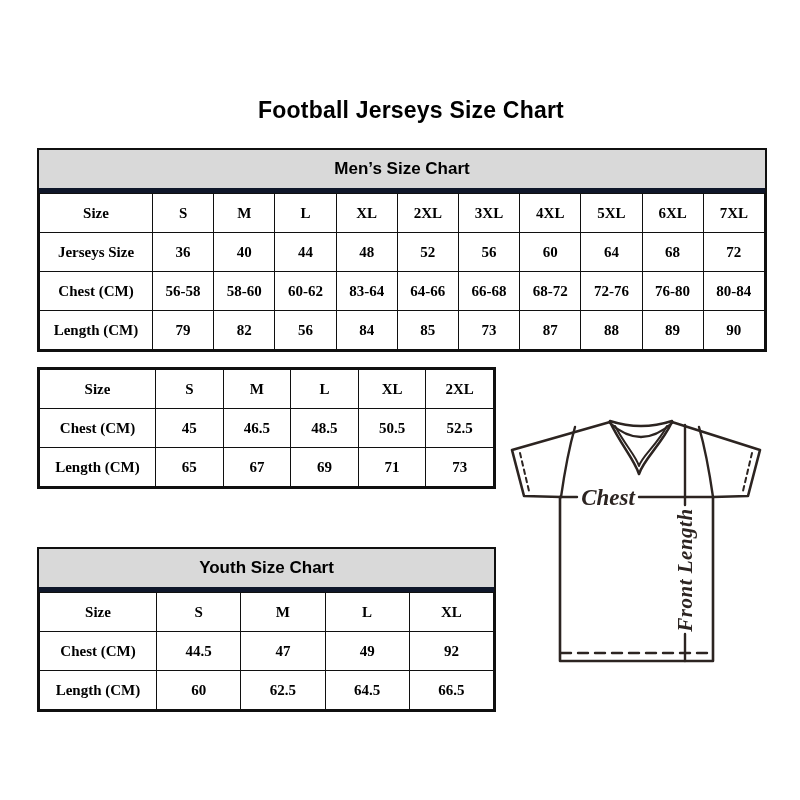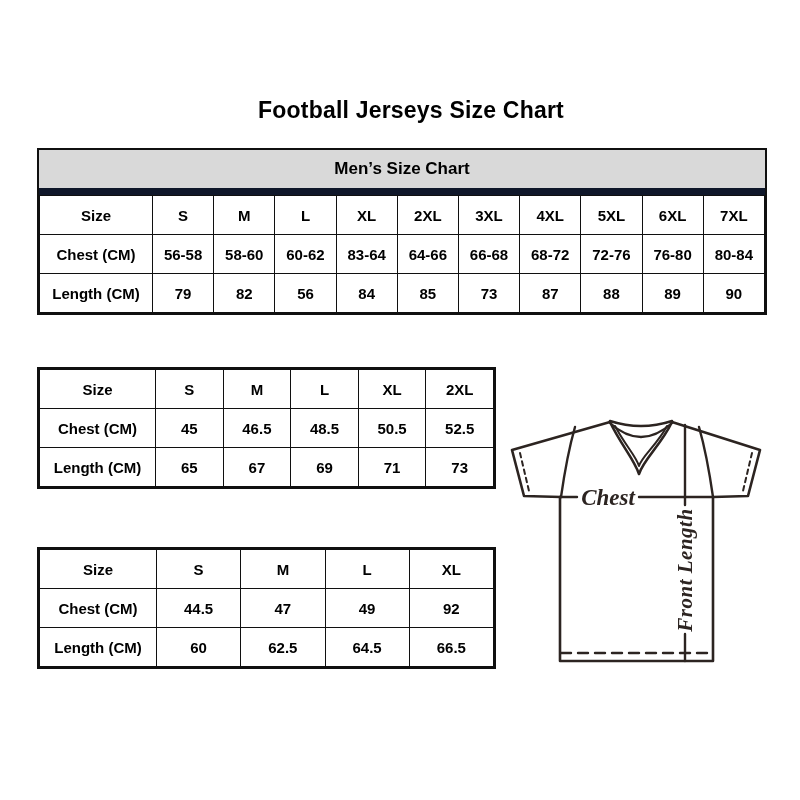--- a/index.html
+++ b/index.html
@@ -20,31 +20,32 @@
     font-weight: bold;
     letter-spacing: 0.2px;
   }
   .size-table {
     position: absolute;
     border: 2px solid #101010;
     background: #ffffff;
   }
   .size-table .table-title {
     background: #d9d9d9;
-    border-bottom: 7px solid #0f172a;
+    border-bottom: 5px solid #0f172a;
     height: 38px;
     line-height: 38px;
     text-align: center;
     font-size: 17px;
     font-weight: bold;
   }
   .size-table table {
     border-collapse: collapse;
     width: 100%;
     table-layout: fixed;
+    font-family: Liberation Serif, serif;
   }
   .size-table td {
     border: 1px solid #101010;
     text-align: center;
     vertical-align: middle;
     font-size: 15px;
     font-weight: bold;
     height: 38px;
     padding: 0 1px;
     overflow: hidden;
@@ -84,20 +85,33 @@
           <td>L</td>
           <td>XL</td>
           <td>2XL</td>
           <td>3XL</td>
           <td>4XL</td>
           <td>5XL</td>
           <td>6XL</td>
           <td>7XL</td>
         </tr>
         <tr>
+          <td>Jerseys Size</td>
+          <td>36</td>
+          <td>40</td>
+          <td>44</td>
+          <td>48</td>
+          <td>52</td>
+          <td>56</td>
+          <td>60</td>
+          <td>64</td>
+          <td>68</td>
+          <td>72</td>
+        </tr>
+        <tr>
           <td>Chest (CM)</td>
           <td>56-58</td>
           <td>58-60</td>
           <td>60-62</td>
           <td>83-64</td>
           <td>64-66</td>
           <td>66-68</td>
           <td>68-72</td>
           <td>72-76</td>
           <td>76-80</td>
@@ -145,20 +159,21 @@
           <td>67</td>
           <td>69</td>
           <td>71</td>
           <td>73</td>
         </tr>
       </tbody>
   </table>
 </div>
 
 <div class="size-table youth">
+  <div class="table-title">Youth Size Chart</div>
   <table>
     <tbody>
         <tr>
           <td>Size</td>
           <td>S</td>
           <td>M</td>
           <td>L</td>
           <td>XL</td>
         </tr>
         <tr>

